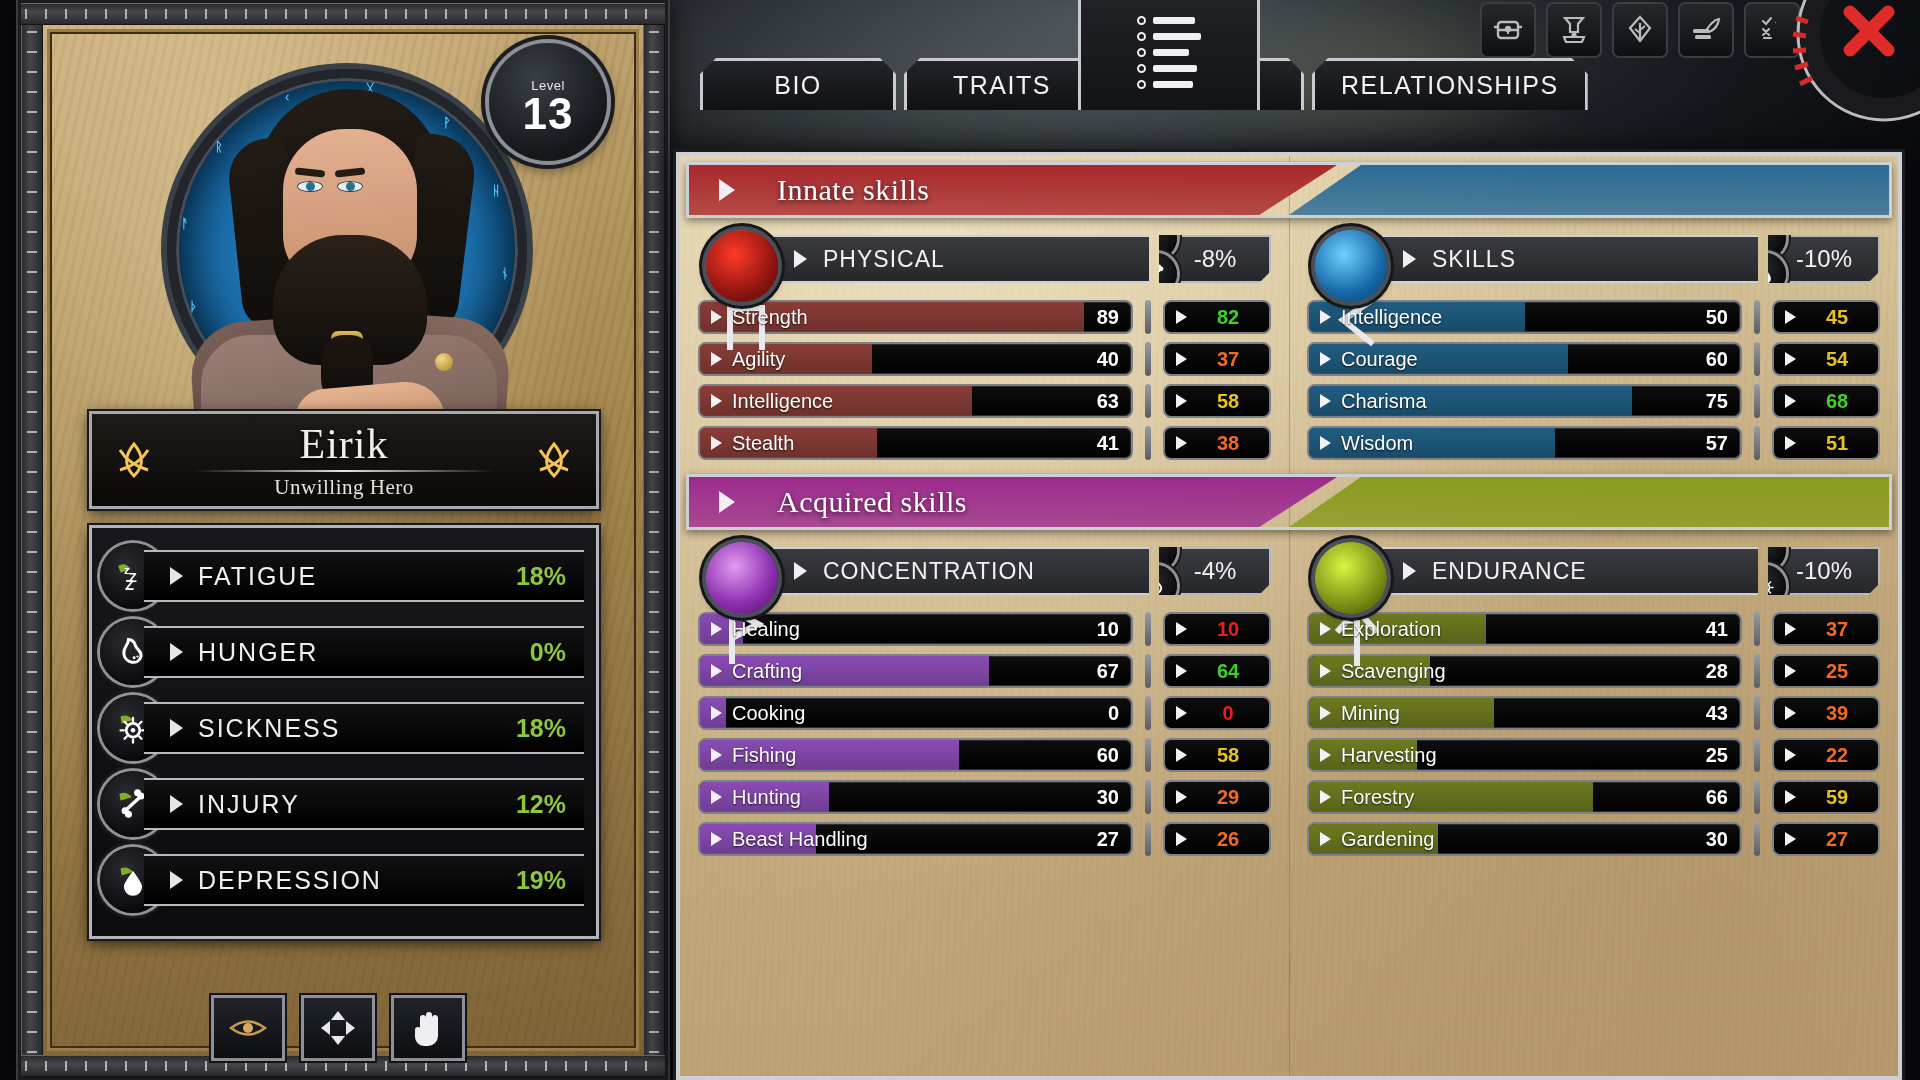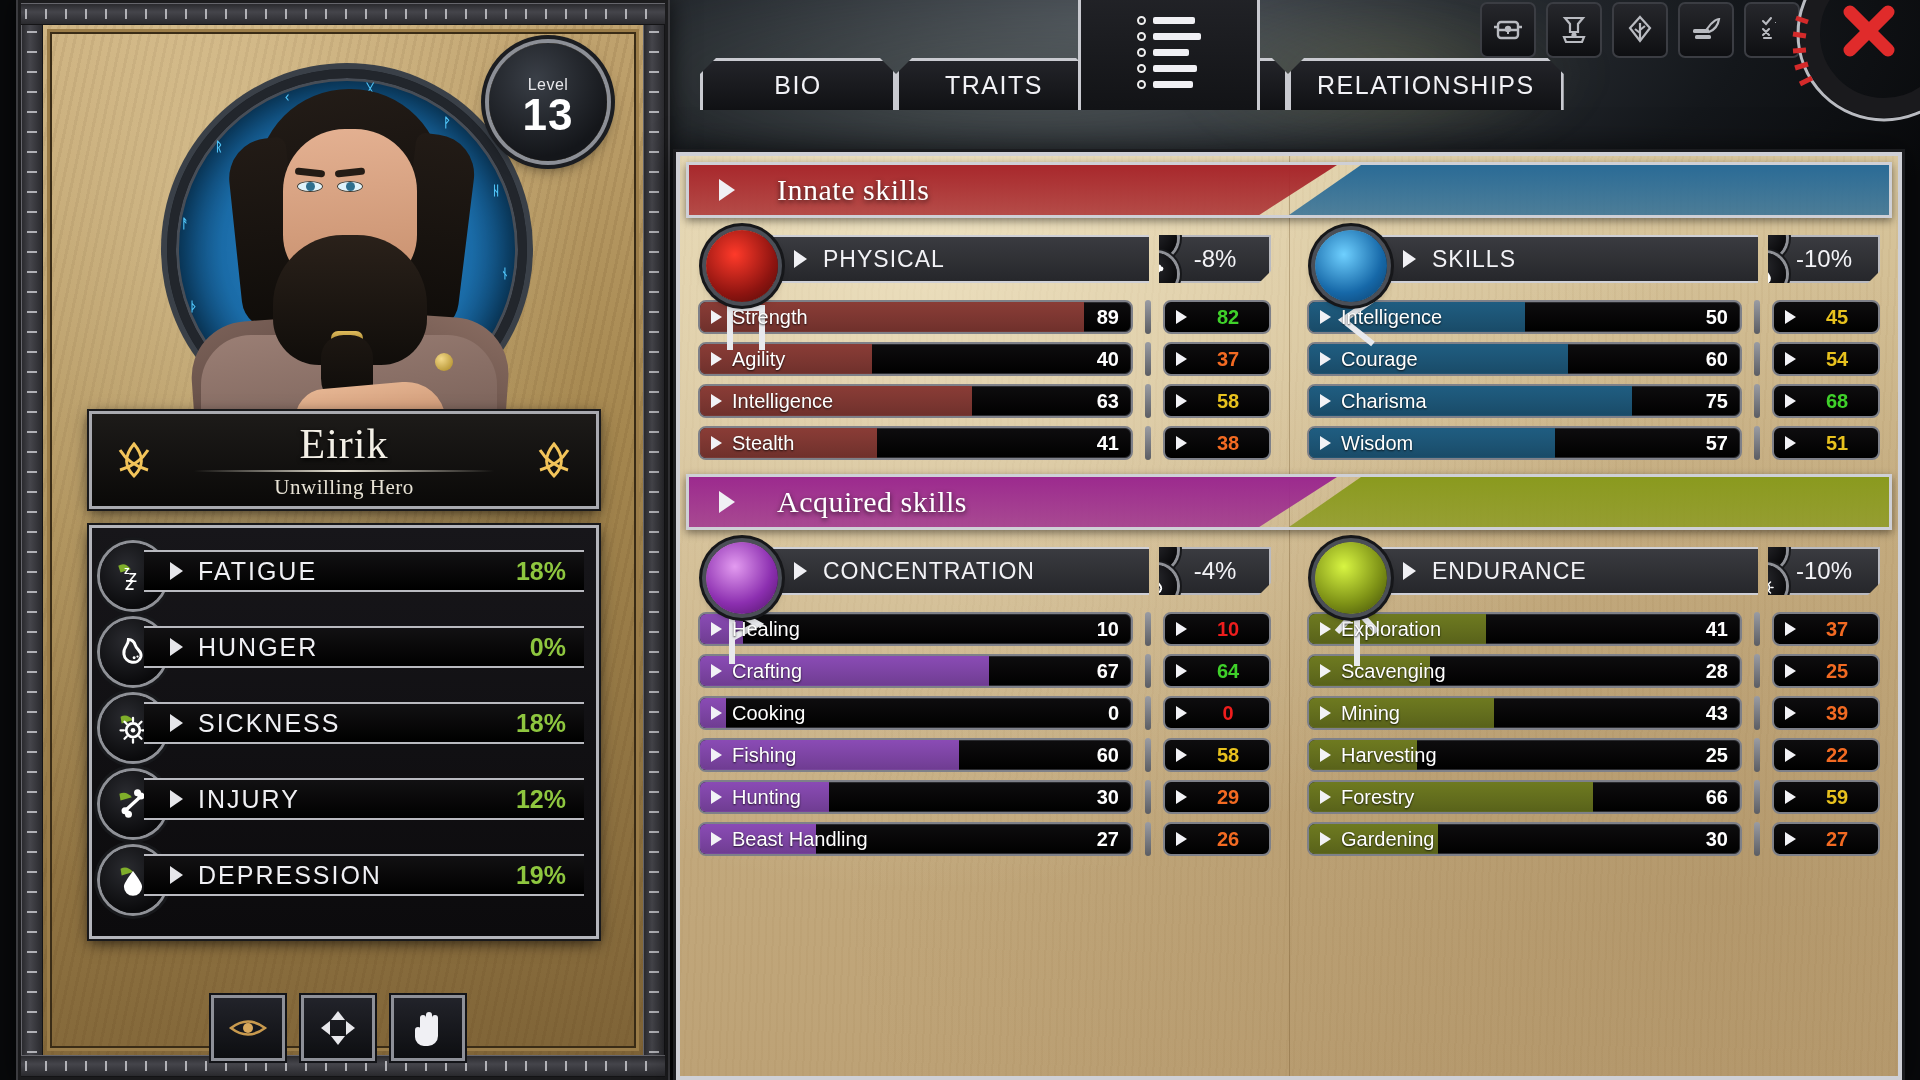--- a/index.html
+++ b/index.html
@@ -161,21 +161,21 @@
   }
 
   
   .level-badge{
     position:absolute; right:58px; top:40px; width:118px; height:118px; border-radius:50%;
     background:radial-gradient(circle at 40% 30%, #3a3f47, #14161a 72%);
     box-shadow:0 0 0 4px #8c8f96, 0 0 0 8px #1b1d21, 0 6px 16px rgba(0,0,0,.7);
     display:flex; flex-direction:column; align-items:center; justify-content:center;
     color:#fff;
   }
-  .level-badge .lv-word{ font-size:16px; letter-spacing:.5px; color:#e8e8ec; margin-top:8px; }
+  .level-badge .lv-word{ font-size:13px; letter-spacing:.5px; color:#e8e8ec; margin-top:8px; }
   .level-badge .lv-num{ font-size:44px; font-weight:700; line-height:.95; letter-spacing:1px;
     font-family:Liberation Sans, sans-serif; }
 
   
   .name-plate{
     position:absolute; left:68px; top:408px; width:510px; height:98px;
     background:linear-gradient(180deg,#1d1b19,#0a0908);
     border:3px solid #a9aab0;
     box-shadow:0 0 0 2px #1a1a1c, 0 4px 14px rgba(0,0,0,.7);
     display:flex; align-items:center; justify-content:center; flex-direction:column;
@@ -197,21 +197,21 @@
   
   .status-box{
     position:absolute; left:68px; top:522px; width:510px; height:414px;
     background:linear-gradient(180deg,#17161a,#0c0b0d);
     border:3px solid #b4b5bb;
     box-shadow:0 0 0 2px #19191b, 0 4px 14px rgba(0,0,0,.7);
     padding:10px 0 10px 0;
   }
   .status-row{ position:relative; height:76px; display:flex; align-items:center; }
   .status-bar{
-    position:absolute; left:52px; right:12px; top:12px; height:42px;
+    position:absolute; left:52px; right:12px; top:12px; height:52px;
     background:linear-gradient(180deg,#121113,#000);
     border-top:2px solid #b9bac0; border-bottom:2px solid #b9bac0;
     display:flex; align-items:center; justify-content:space-between;
     padding:0 18px 0 54px;
   }
   .status-bar .tri{
     position:absolute; left:26px; top:50%; transform:translateY(-50%);
     width:0;height:0;border-left:13px solid #e6e6ea;border-top:9px solid transparent;border-bottom:9px solid transparent;
   }
   .status-name{ color:#f0f0f4; font-size:25px; letter-spacing:2px; }
@@ -245,21 +245,21 @@
   }
   .close-wheel{
     position:absolute; right:-22px; top:-36px; width:168px; height:168px; z-index:7;
   }
   .close-x{
     position:absolute; right:16px; top:-4px; width:70px; height:70px; z-index:8;
     display:flex;align-items:center;justify-content:center;
   }
 
   .tabs{
-    position:absolute; left:700px; top:58px; display:flex; align-items:flex-start; z-index:5;
+    position:absolute; left:700px; top:58px; display:flex; align-items:flex-start; gap:8px; z-index:5;
   }
   .tab{
     height:52px; min-width:196px; padding:0 26px;
     background:linear-gradient(180deg,#232429,#101114);
     border:3px solid #c9cad0; border-bottom:none;
     clip-path:polygon(16px 0,calc(100% - 16px) 0,100% 16px,100% 100%,0 100%,0 16px);
     display:flex;align-items:center;justify-content:center;
     color:#f2f2f6; font-size:25px; letter-spacing:1.5px;
   }
   .tab.active{

